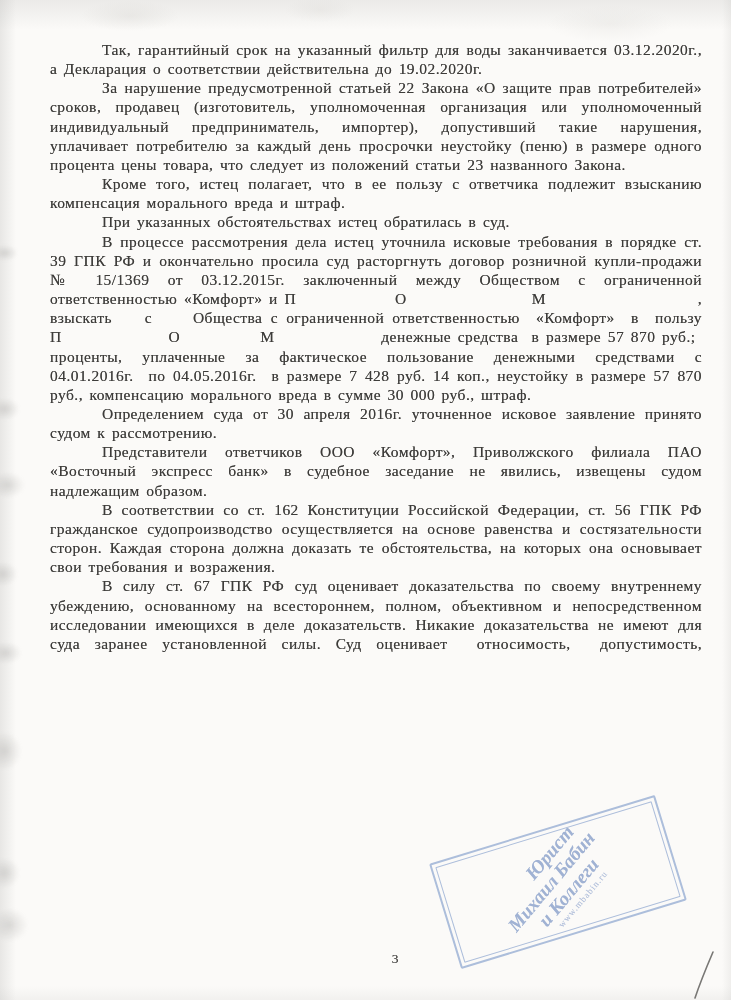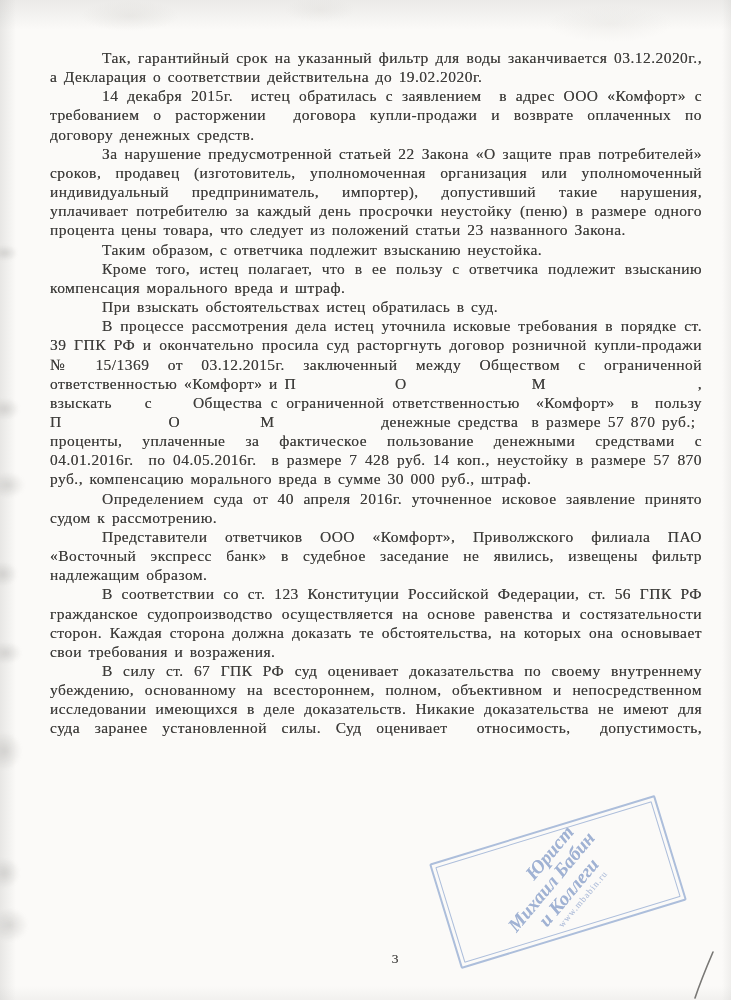--- a/index.html
+++ b/index.html
@@ -21,21 +21,21 @@
       radial-gradient(90px 26px at 610px 24px, rgba(208,206,202,.22), transparent 70%),
       radial-gradient(50px 18px at 320px 10px, rgba(205,203,199,.20), transparent 70%),
       linear-gradient(90deg, rgba(186,186,184,.30), rgba(186,186,184,0) 16px),
       linear-gradient(180deg, rgba(198,198,196,.30), rgba(198,198,196,0) 30px),
       linear-gradient(270deg, rgba(198,198,196,.22), rgba(198,198,196,0) 9px),
       linear-gradient(0deg, rgba(198,198,196,.18), rgba(198,198,196,0) 14px),
       var(--paper);
     color:var(--ink);
   }
   .body-text{
-    position:absolute;left:50px;top:48px;width:652px;
+    position:absolute;left:50px;top:40px;width:652px;
     font-size:15.5px;line-height:19.15px;
     text-align:justify;
     letter-spacing:.45px;word-spacing:2.2px;
     color:var(--ink);
     text-shadow:0 0 .45px rgba(70,68,66,.75);
   }
   .body-text p{margin:0;text-indent:52px;}
   .body-text p:last-child{text-align-last:justify;}
   .page-number{
     position:absolute;top:951px;left:60px;width:671px;
@@ -92,29 +92,27 @@
   <div class="smudge" style="left:-10px;top:398px;width:30px;height:22px;"></div>
   <div class="smudge" style="left:-9px;top:472px;width:34px;height:26px;"></div>
   <div class="smudge" style="left:-12px;top:562px;width:30px;height:24px;"></div>
   <div class="smudge" style="left:-10px;top:642px;width:32px;height:22px;"></div>
   <div class="smudge" style="left:-12px;top:732px;width:34px;height:38px;"></div>
   <div class="smudge" style="left:-10px;top:858px;width:30px;height:30px;"></div>
   <div class="smudge" style="left:-8px;top:908px;width:36px;height:34px;"></div>
 
   <div class="body-text" id="document-body">
       <p>Так, гарантийный срок на указанный фильтр для воды заканчивается 03.12.2020г., а Декларация о соответствии действительна до 19.02.2020г.</p>
-      <p>14 декабря 2015г.&nbsp; истец обратилась с заявлением&nbsp; в адрес ООО «Комфорт» с требованием о расторжении&nbsp; договора купли-продажи и возврате оплаченных по договору денежных средств.</p>
       <p>За нарушение предусмотренной статьей 22 Закона «О защите прав потребителей» сроков, продавец (изготовитель, уполномоченная организация или уполномоченный индивидуальный предприниматель, импортер), допустивший такие нарушения, уплачивает потребителю за каждый день просрочки неустойку (пеню) в размере одного процента цены товара, что следует из положений статьи 23 названного Закона.</p>
-      <p>Таким образом, с ответчика подлежит взысканию неустойка.</p>
       <p>Кроме того, истец полагает, что в ее пользу с ответчика подлежит взысканию компенсация морального вреда и штраф.</p>
-      <p>При взыскать обстоятельствах истец обратилась в суд.</p>
+      <p>При указанных обстоятельствах истец обратилась в суд.</p>
       <p>В процессе рассмотрения дела истец уточнила исковые требования в порядке ст. 39 ГПК РФ и окончательно просила суд расторгнуть договор розничной купли-продажи № 15/1369 от 03.12.2015г. заключенный между Обществом с ограниченной ответственностью «Комфорт» и П&nbsp;&nbsp;&nbsp;&nbsp;&nbsp;&nbsp;&nbsp;&nbsp;&nbsp;&nbsp;&nbsp;&nbsp;&nbsp;&nbsp; О&nbsp;&nbsp;&nbsp;&nbsp;&nbsp;&nbsp;&nbsp;&nbsp;&nbsp;&nbsp;&nbsp;&nbsp;&nbsp;&nbsp;&nbsp;&nbsp;&nbsp;&nbsp; М&nbsp;&nbsp;&nbsp;&nbsp;&nbsp;&nbsp;&nbsp;&nbsp;&nbsp;&nbsp;&nbsp;&nbsp;&nbsp;&nbsp;&nbsp;&nbsp;&nbsp;&nbsp;&nbsp;&nbsp;&nbsp;&nbsp;&nbsp;, взыскать&nbsp;&nbsp;&nbsp; с&nbsp;&nbsp;&nbsp;&nbsp; Общества с ограниченной ответственностью&nbsp; «Комфорт»&nbsp; в&nbsp; пользу П&nbsp;&nbsp;&nbsp;&nbsp;&nbsp;&nbsp;&nbsp;&nbsp;&nbsp;&nbsp;&nbsp;&nbsp;&nbsp;&nbsp;&nbsp; О&nbsp;&nbsp;&nbsp;&nbsp;&nbsp;&nbsp;&nbsp;&nbsp;&nbsp;&nbsp;&nbsp; М&nbsp;&nbsp;&nbsp;&nbsp;&nbsp;&nbsp;&nbsp;&nbsp;&nbsp;&nbsp;&nbsp;&nbsp;&nbsp;&nbsp;&nbsp; денежные средства&nbsp; в размере 57&nbsp;870 руб.;&nbsp; проценты, уплаченные за фактическое пользование денежными средствами с 04.01.2016г.&nbsp; по 04.05.2016г.&nbsp; в размере 7&nbsp;428 руб. 14 коп., неустойку в размере 57&nbsp;870 руб., компенсацию морального вреда в сумме 30&nbsp;000 руб., штраф.</p>
-      <p>Определением суда от 40 апреля 2016г. уточненное исковое заявление принято судом к рассмотрению.</p>
-      <p>Представители ответчиков ООО «Комфорт», Приволжского филиала ПАО «Восточный экспресс банк» в судебное заседание не явились, извещены фильтр надлежащим образом.</p>
-      <p>В соответствии со ст. 123 Конституции Российской Федерации, ст. 56 ГПК РФ гражданское судопроизводство осуществляется на основе равенства и состязательности сторон. Каждая сторона должна доказать те обстоятельства, на которых она основывает свои требования и возражения.</p>
+      <p>Определением суда от 30 апреля 2016г. уточненное исковое заявление принято судом к рассмотрению.</p>
+      <p>Представители ответчиков ООО «Комфорт», Приволжского филиала ПАО «Восточный экспресс банк» в судебное заседание не явились, извещены судом надлежащим образом.</p>
+      <p>В соответствии со ст. 162 Конституции Российской Федерации, ст. 56 ГПК РФ гражданское судопроизводство осуществляется на основе равенства и состязательности сторон. Каждая сторона должна доказать те обстоятельства, на которых она основывает свои требования и возражения.</p>
       <p>В силу ст. 67 ГПК РФ суд оценивает доказательства по своему внутреннему убеждению, основанному на всестороннем, полном, объективном и непосредственном исследовании имеющихся в деле доказательств. Никакие доказательства не имеют для суда заранее установленной силы. Суд оценивает&nbsp; относимость,&nbsp; допустимость,</p>
     </div>
 
   <div class="watermark">
     <div class="inner-frame"></div>
     <div class="wm-text">
       <div class="wm-line1">Юрист</div>
       <div class="wm-line2">Михаил Бабин</div>
       <div class="wm-line3">и Коллеги</div>
       <div class="wm-url">www.mbabin.ru</div>

